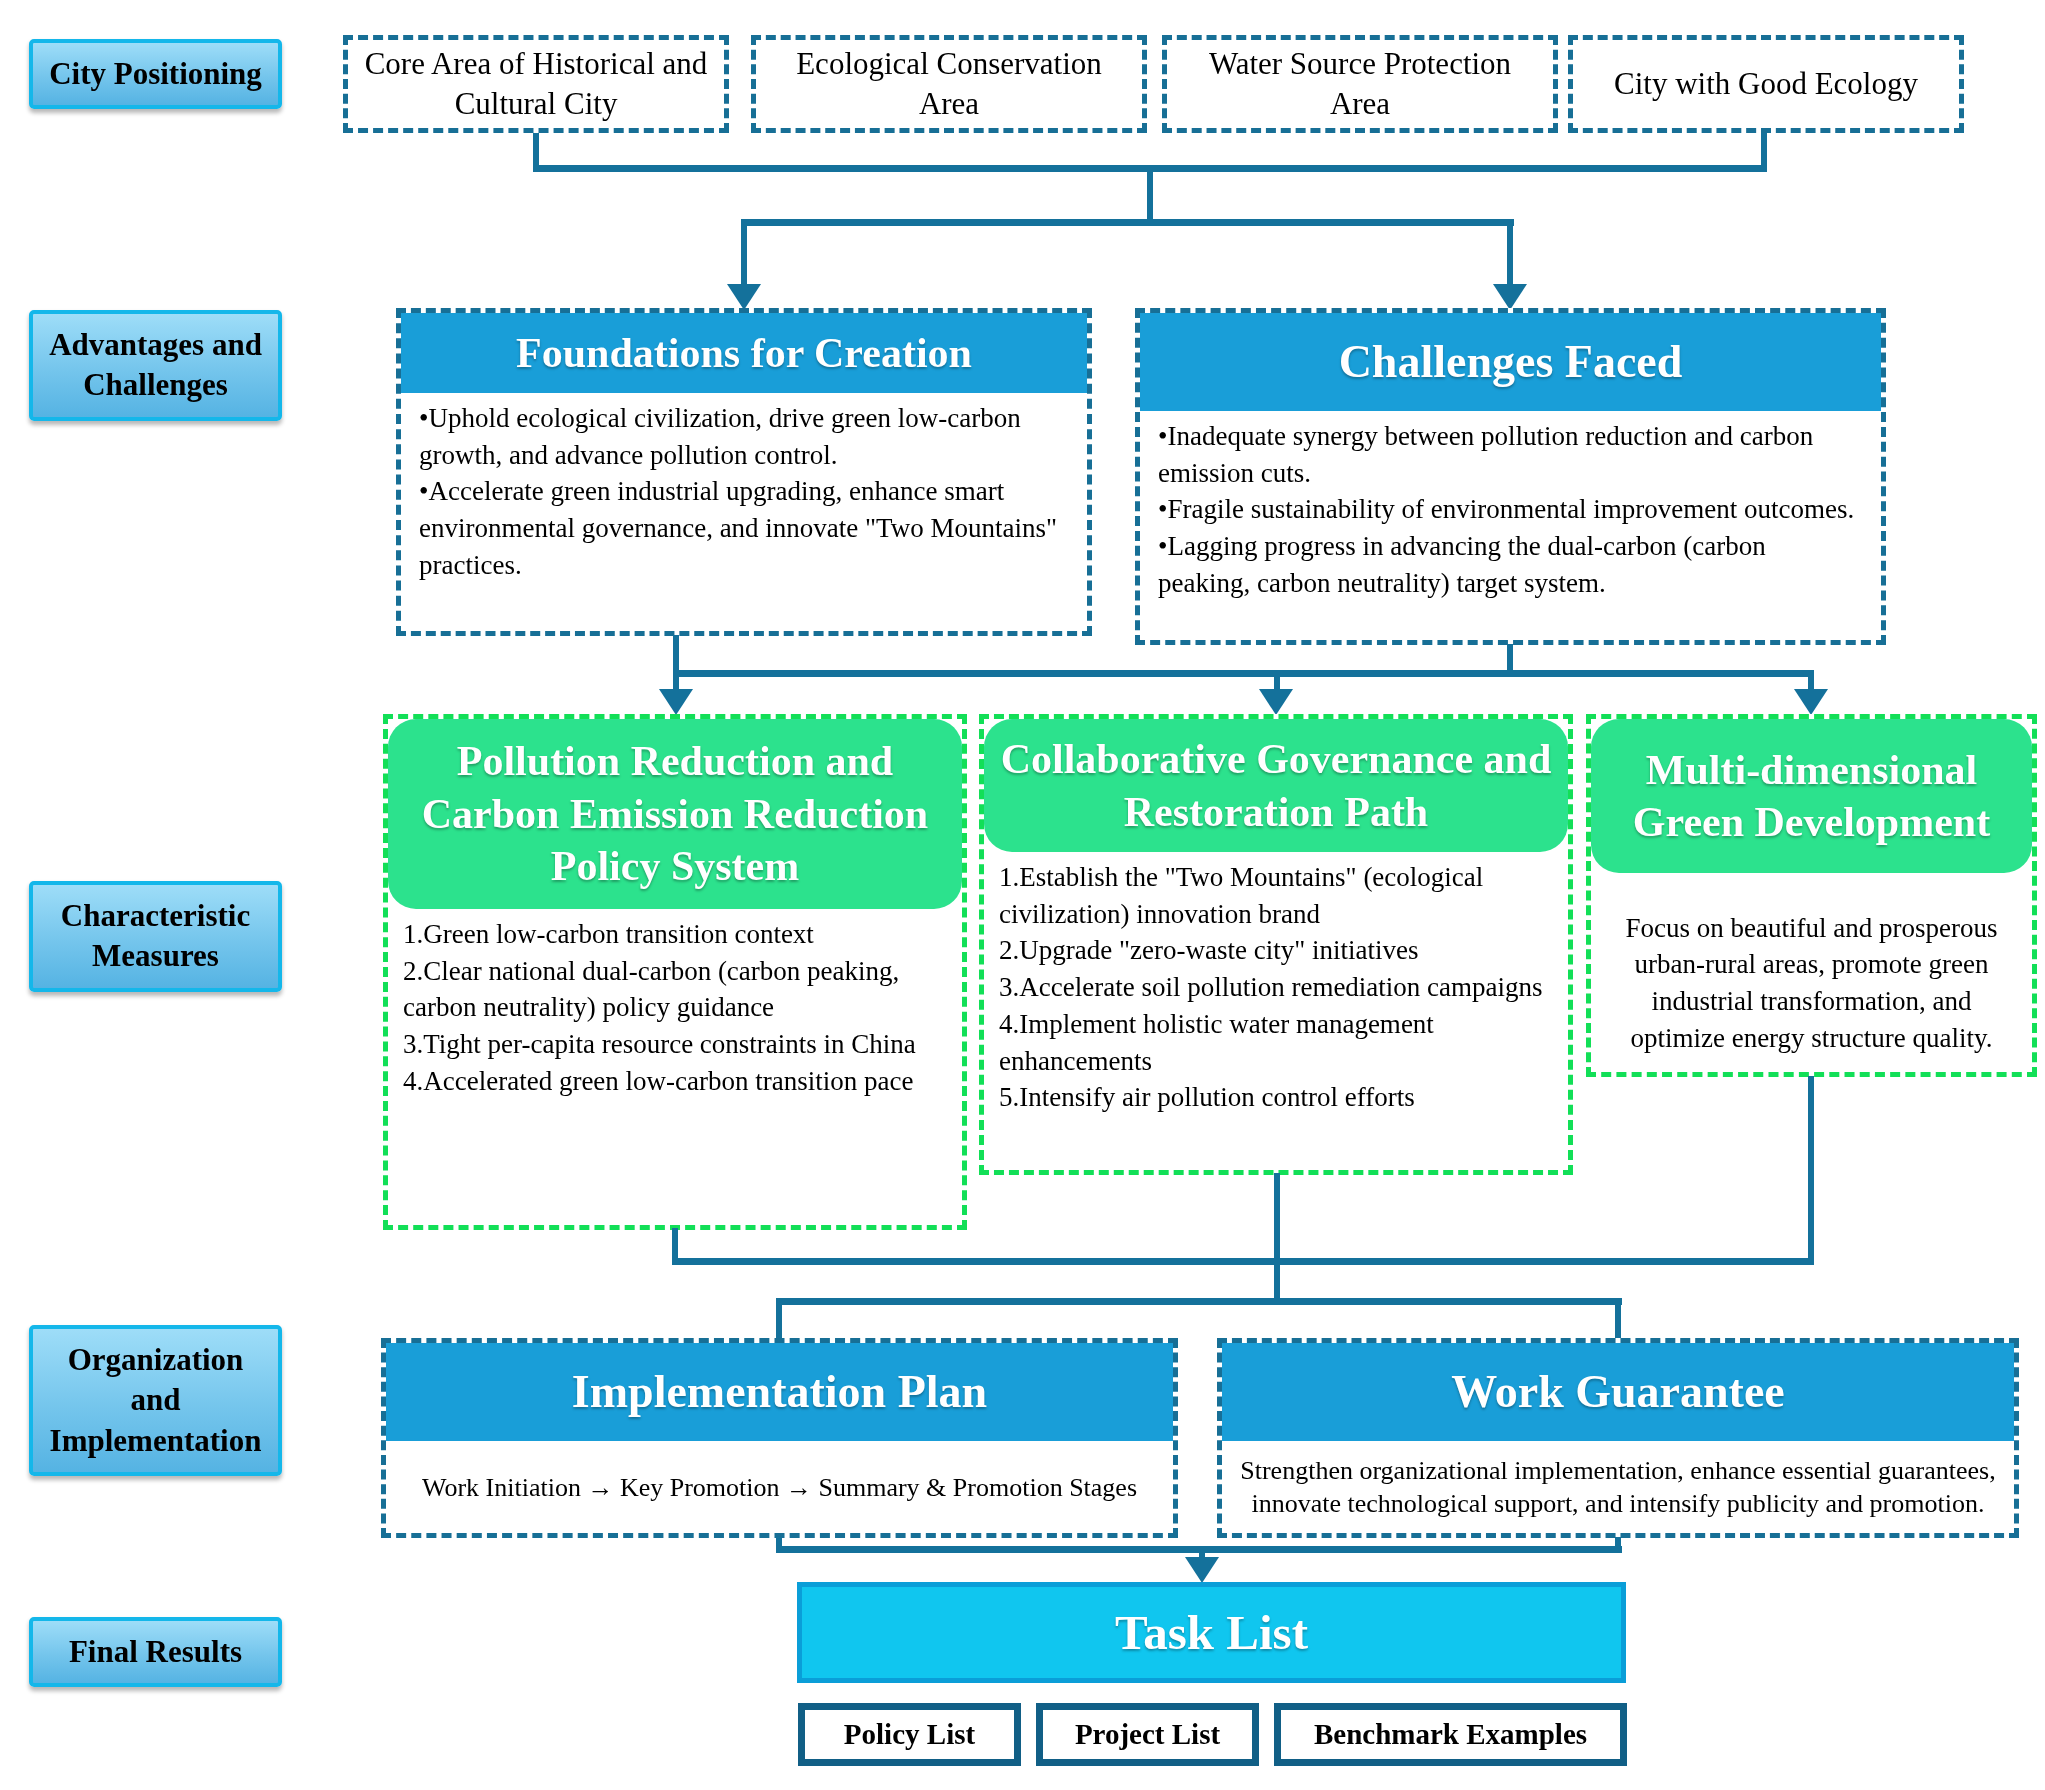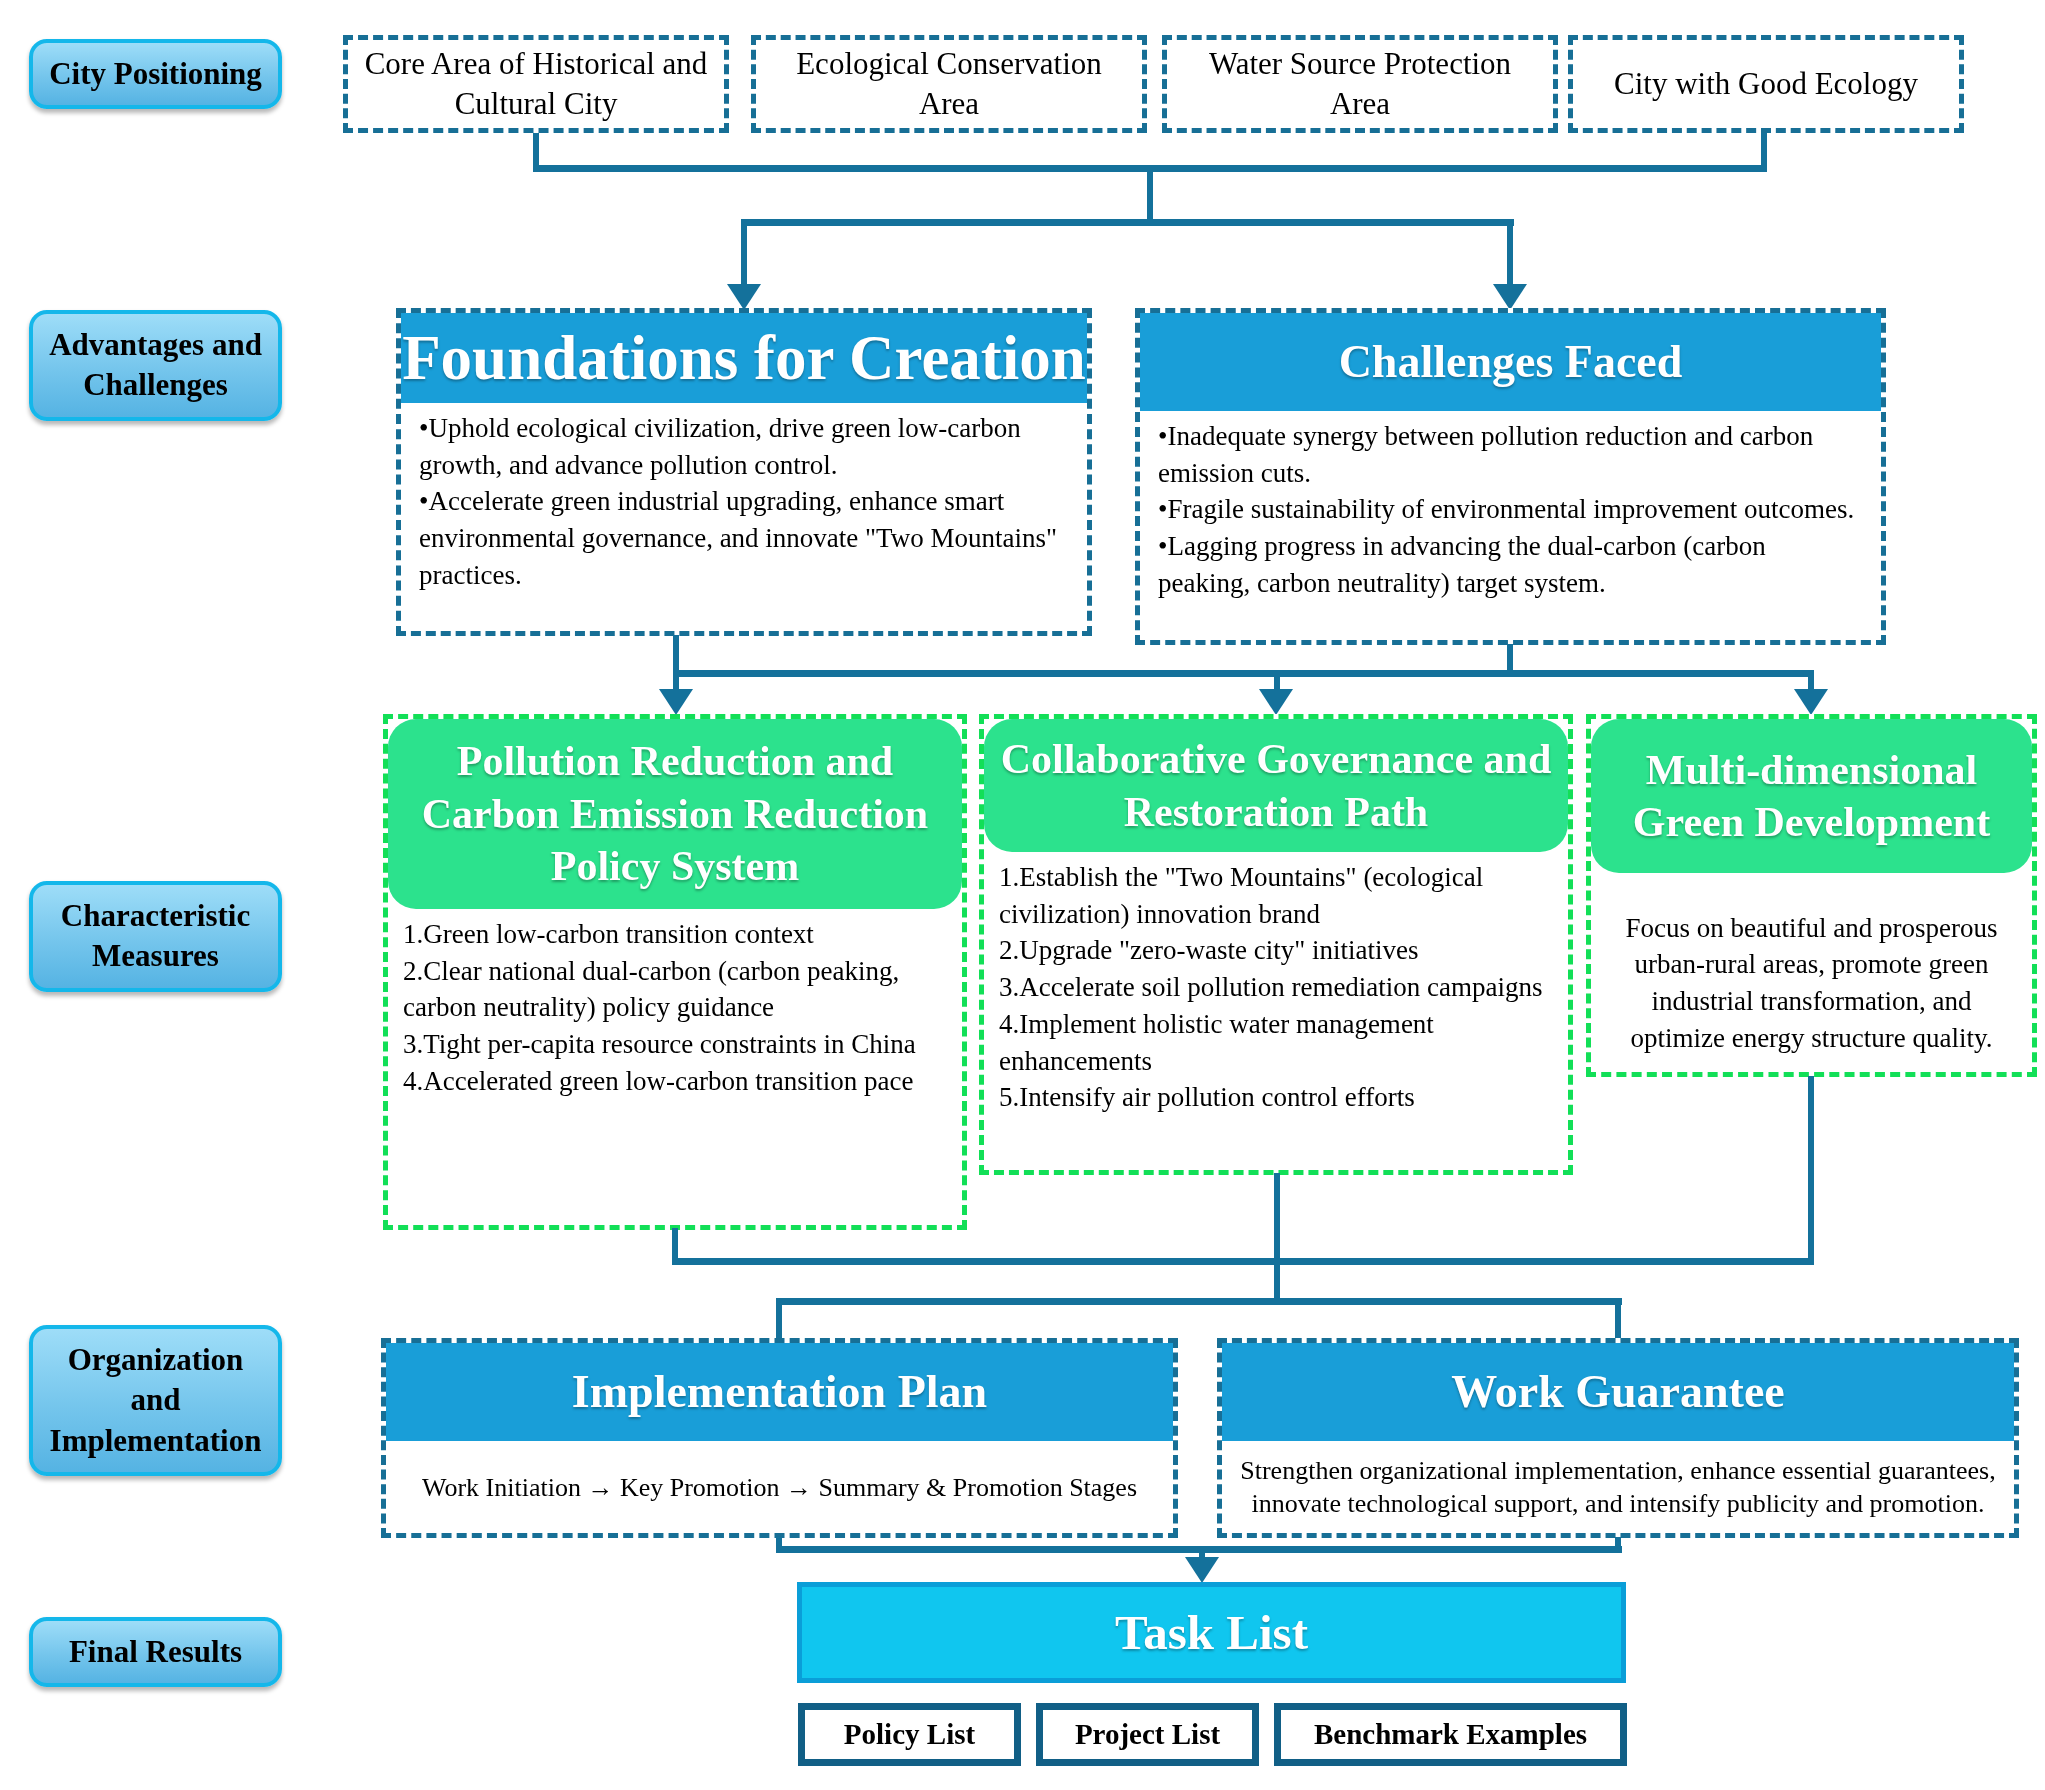--- a/index.html
+++ b/index.html
@@ -5,21 +5,21 @@
   html,body{margin:0;padding:0;background:#ffffff;}
   .canvas{
     position:relative;width:2046px;height:1791px;background:#ffffff;
     font-family:"Liberation Serif","DejaVu Serif",serif;color:#000;
     overflow:hidden;
   }
   
   .side-label{
     position:absolute;left:29px;width:253px;box-sizing:border-box;
     background:linear-gradient(180deg,#9eddf8 0%,#74c5ec 55%,#55b3e3 100%);
-    border:4.5px solid #14b7ea;border-radius:18px;
+    border:4.5px solid #14b7ea;border-radius:5px;
     font-weight:bold;font-size:31px;line-height:1.3;text-align:center;
     padding:11px 6px;box-shadow:0 3.5px 4.5px rgba(0,0,0,0.28);
   }
   
   .top-box{
     position:absolute;top:35px;height:98px;box-sizing:border-box;
     border:5px dashed #176f96;background:#fff;
     display:flex;align-items:center;justify-content:center;text-align:center;
     font-size:31px;line-height:1.3;padding:0 12px;
   }
@@ -68,21 +68,21 @@
   <div class="ln" style="left:1761px;top:133px;width:6px;height:35px;"></div>
   <div class="ln" style="left:533px;top:165px;width:1234px;height:7px;"></div>
   <div class="ln" style="left:1147px;top:172px;width:6px;height:48px;"></div>
   <div class="ln" style="left:741px;top:219px;width:773px;height:7px;"></div>
   <div class="ln" style="left:741px;top:225px;width:6px;height:63px;"></div>
   <div class="ar" style="left:727px;top:284px;"></div>
   <div class="ln" style="left:1507px;top:225px;width:6px;height:63px;"></div>
   <div class="ar" style="left:1493px;top:284px;"></div>
 
   <div class="panel" style="left:396px;top:308px;width:696px;height:328px;">
-    <div class="hdr" style="height:90px;font-size:63px;">Foundations for Creation</div>
+    <div class="hdr" style="height:80px;font-size:42px;">Foundations for Creation</div>
     <div class="bd" style="height:220px;">
       <p class="item">•Uphold ecological civilization, drive green low-carbon growth, and advance pollution control.</p>
       <p class="item">•Accelerate green industrial upgrading, enhance smart environmental governance, and innovate "Two Mountains" practices.</p>
     </div>
   </div>
 
   <div class="panel" style="left:1135px;top:308px;width:751px;height:337px;">
     <div class="hdr" style="height:98px;font-size:46px;">Challenges Faced</div>
     <div class="bd" style="height:229px;">
       <p class="item">•Inadequate synergy between pollution reduction and carbon emission cuts.</p>

